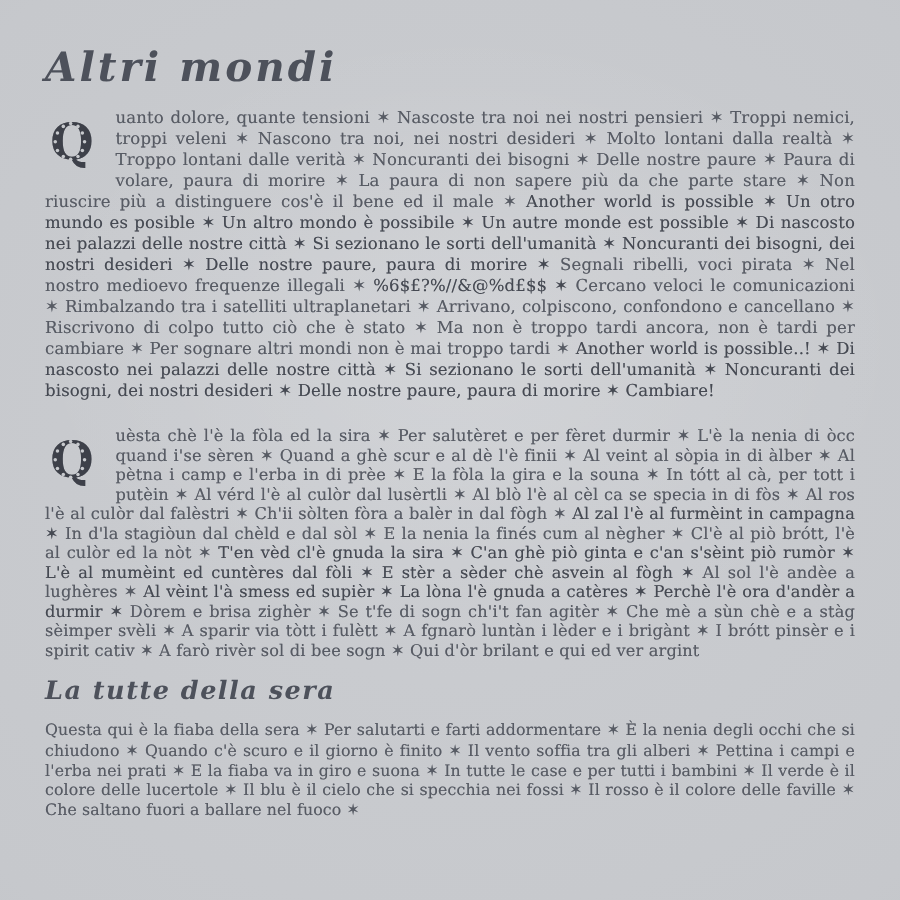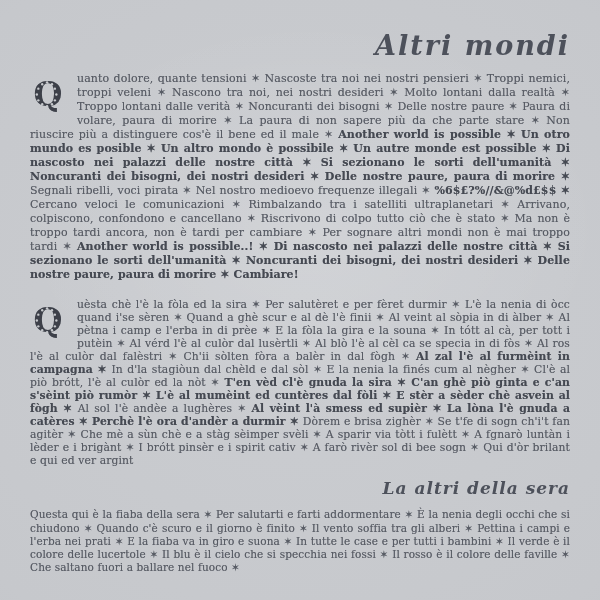--- a/index.html
+++ b/index.html
@@ -10,21 +10,21 @@
   .page {
     position: relative; width: 600px; height: 600px;
     background:
       radial-gradient(ellipse 420px 300px at 52% 38%, rgba(255,255,255,0.14), rgba(255,255,255,0) 70%),
       radial-gradient(ellipse 700px 620px at 50% 50%, #cbcdd1 0%, #c6c8cc 62%, #bec1c6 100%);
     color: #575b64;
   }
   .content { padding: 24px 30px 0 30px; }
   .song-title {
     margin: 6px 0 9px 0;
-    text-align: right;
+    text-align: left;
     font-style: italic;
     font-weight: 600;
     font-size: 27px;
     letter-spacing: 2px;
     color: #4d515b;
   }
   .song-title.small {
     font-size: 17px;
     margin: 10px 0 5px 0;
     letter-spacing: 1px;
@@ -33,21 +33,21 @@
   .para {
     text-align: justify;
     font-size: 11px;
     line-height: 14px;
     letter-spacing: 0.1px;
     color: #575b64;
     text-shadow: 0 0 0.4px rgba(87,91,100,0.55);
   }
   .para.dialect { font-size: 10.8px; line-height: 13px; }
   .para.compact  { font-size: 10.5px; line-height: 13.2px; }
-  .para .b { font-weight: bold; color: #454952; }
+  .para .b { font-weight: normal; color: #454952; }
   .dropcap {
     float: left;
     margin: 2px 7px 0 2px;
     width: 38px; height: 41px;
   }
   .dc-text {
     font-family: "DejaVu Serif", serif;
     font-weight: 700;
     font-size: 34px;
     fill: #3d4049;
@@ -99,18 +99,18 @@
             <circle class="dc-dot" cx="20" cy="31" r="1.2"></circle>
               <circle class="dc-dot" cx="23" cy="15" r="1.2"></circle>
             <circle class="dc-dot" cx="23" cy="27" r="1.2"></circle>
               <circle class="dc-dot" cx="24.5" cy="21" r="1.2"></circle>
           </g>
         </svg><span><span>uèsta chè l'è la fòla ed la sira ✶ Per salutèret e per fèret durmir ✶ L'è la nenia di òcc quand i'se sèren ✶ Quand a ghè scur e al dè l'è finii ✶ Al veint al sòpia in di àlber ✶ Al pètna i camp e l'erba in di prèe ✶ E la fòla la gira e la souna ✶ In tótt al cà, per tott i putèin ✶ Al vérd l'è al culòr dal lusèrtli ✶ Al blò l'è al cèl ca se specia in di fòs ✶ Al ros l'è al culòr dal falèstri ✶ Ch'ii sòlten fòra a balèr in dal fògh ✶ </span><span class="b">Al zal l'è al furmèint in campagna ✶ </span><span>In d'la stagiòun dal chèld e dal sòl ✶ E la nenia la finés cum al nègher ✶ Cl'è al piò brótt, l'è al culòr ed la nòt ✶ </span><span class="b">T'en vèd cl'è gnuda la sira ✶ C'an ghè piò ginta e c'an s'sèint piò rumòr ✶ L'è al mumèint ed cuntères dal fòli ✶ E stèr a sèder chè asvein al fògh ✶ </span><span>Al sol l'è andèe a lughères ✶ </span><span class="b">Al vèint l'à smess ed supièr ✶ La lòna l'è gnuda a catères ✶ Perchè l'è ora d'andèr a durmir ✶ </span><span>Dòrem e brisa zighèr ✶ Se t'fe di sogn ch'i't fan agitèr ✶ Che mè a sùn chè e a stàg sèimper svèli ✶ A sparir via tòtt i fulètt ✶ A fgnarò luntàn i lèder e i brigànt ✶ I brótt pinsèr e i spirit cativ ✶ A farò rivèr sol di bee sogn ✶ Qui d'òr brilant e qui ed ver argint</span></span>
       </p>
     </section>
 
     <section>
-      <h2 class="song-title small">La altri della sera</h2>
+      <h2 class="song-title small">La tutte della sera</h2>
       <p class="para compact"><span><span>Questa qui è la fiaba della sera ✶ Per salutarti e farti addormentare ✶ È la nenia degli occhi che si chiudono ✶ Quando c'è scuro e il giorno è finito ✶ Il vento soffia tra gli alberi ✶ Pettina i campi e l'erba nei prati ✶ E la fiaba va in giro e suona ✶ In tutte le case e per tutti i bambini ✶ Il verde è il colore delle lucertole ✶ Il blu è il cielo che si specchia nei fossi ✶ Il rosso è il colore delle faville ✶ Che saltano fuori a ballare nel fuoco ✶ </span></span></p>
     </section>
 
   </div>
 </div>
 
 </body></html>

